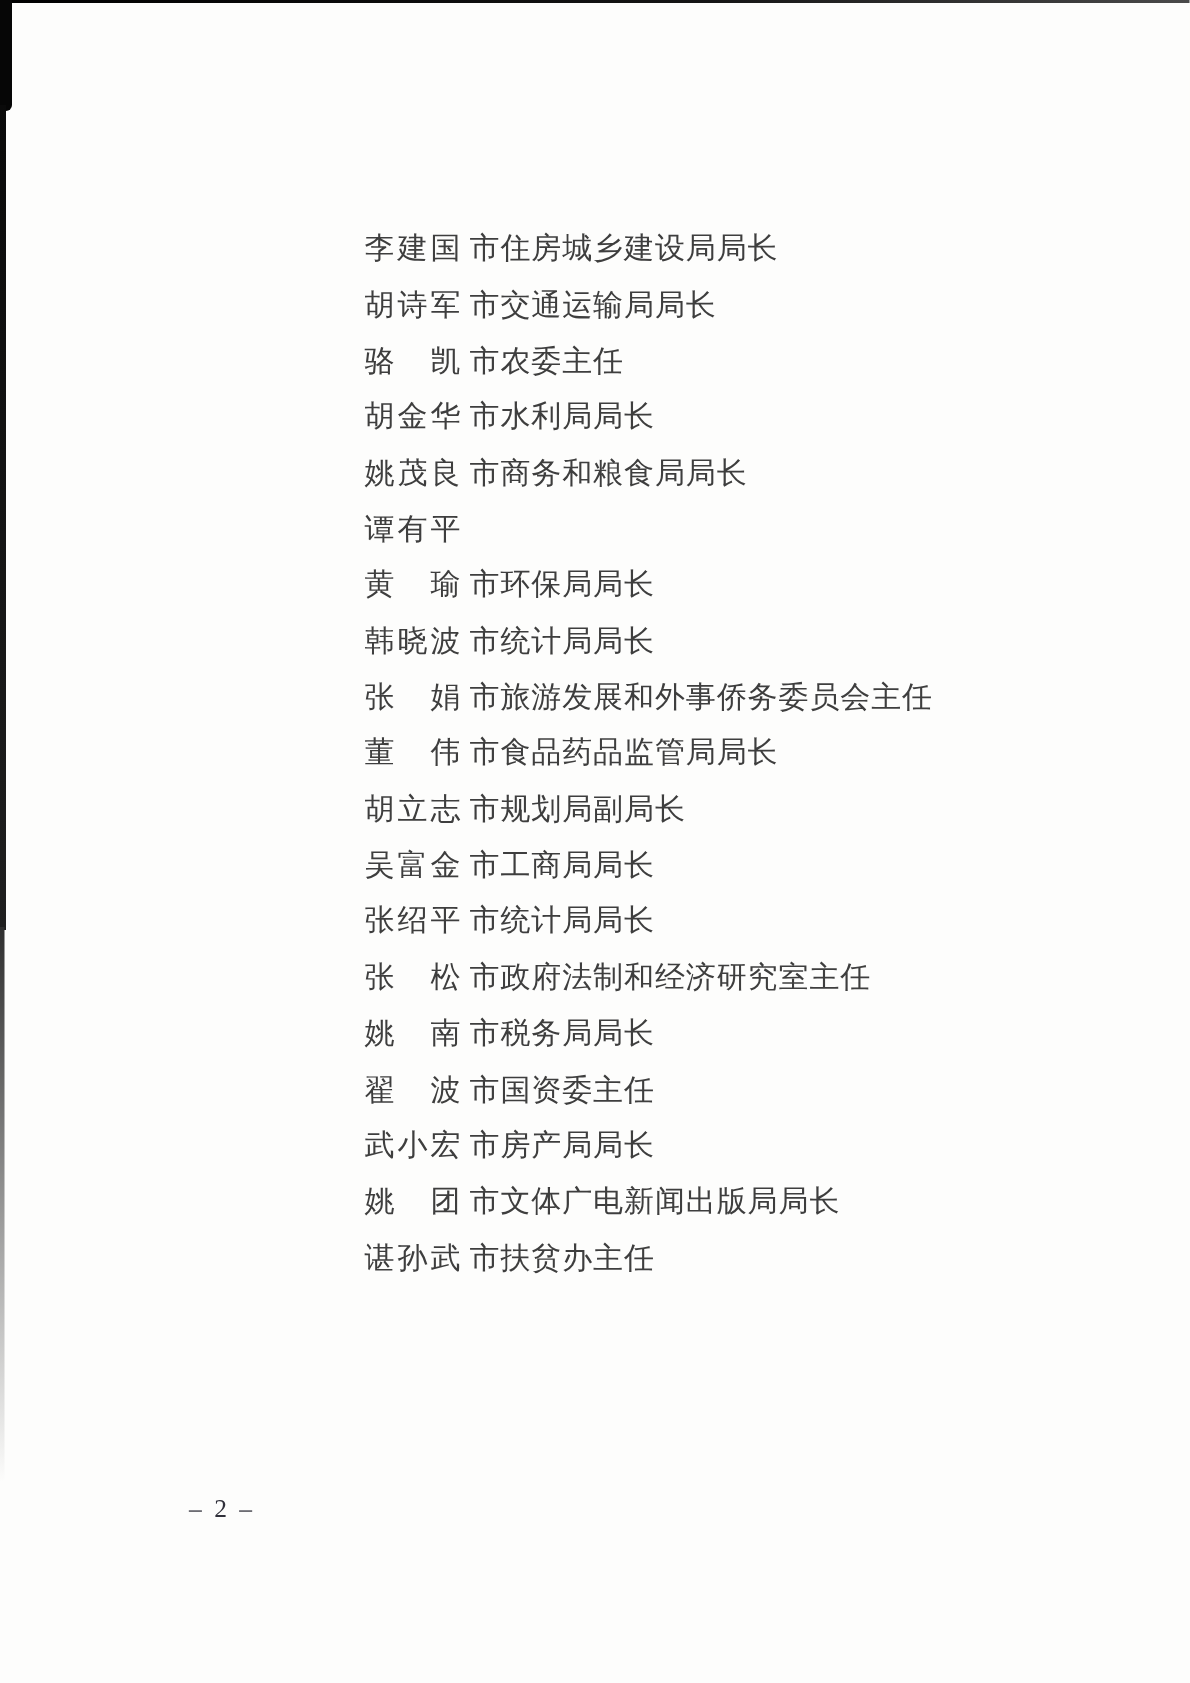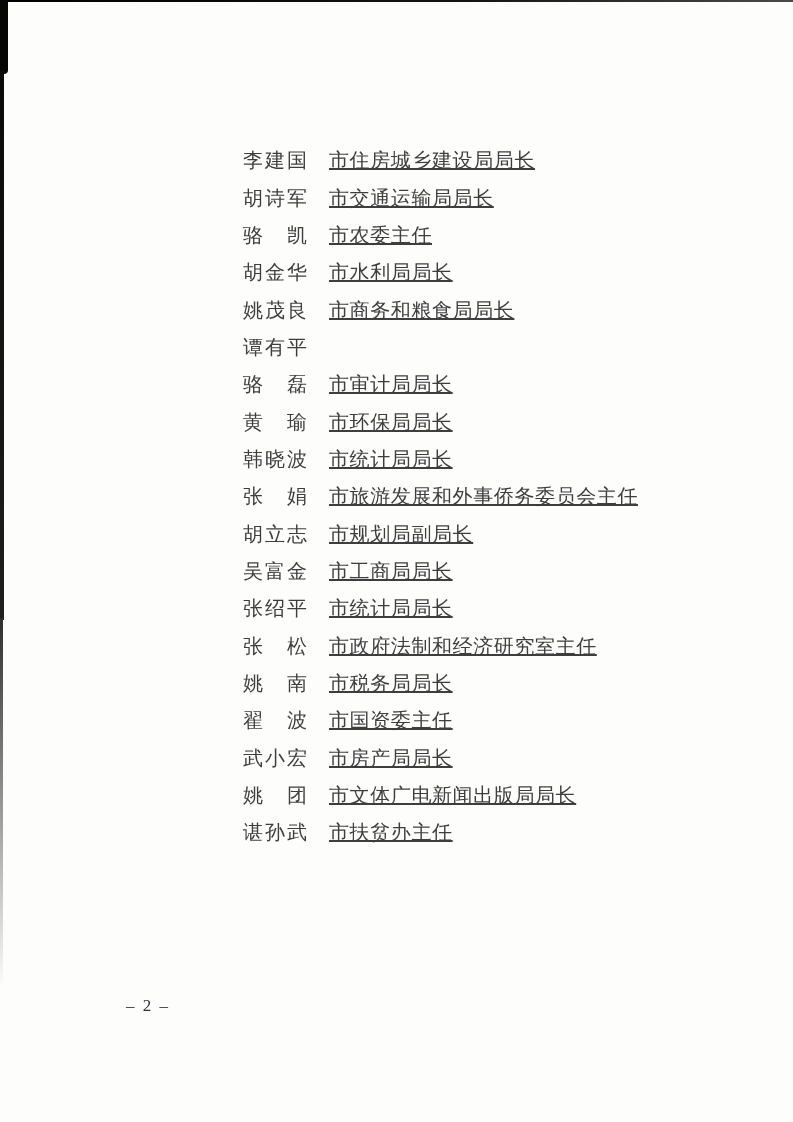--- a/index.html
+++ b/index.html
@@ -38,32 +38,31 @@
   }
   
   .roster {
     position: absolute; left: 243px; top: 142px;
     font-size: 20px;
     color: #3e3e3e;
   }
   .row {
     height: 37.35px;
     display: flex;
-    align-items: center;
+    align-items: flex-end;
     white-space: nowrap;
   }
   .name {
     display: inline-block;
     width: 66px;
     letter-spacing: 2px;
   }
   .title {
-    margin-left: 20px;
+    margin-left: 4px;
     letter-spacing: 0.6px;
-    text-decoration: underline;
   }
   .page-num {
     position: absolute; left: 126px; top: 996px;
     font-size: 17px;
     letter-spacing: 2px;
     color: #30303a;
   }
 </style>
 </head>
 <body>
@@ -93,34 +92,34 @@
       <span class="title">市水利局局长</span>
     </div>
     <div class="row">
       <span class="name">姚茂良</span>
       <span class="title">市商务和粮食局局长</span>
     </div>
     <div class="row">
       <span class="name">谭有平</span>
     </div>
     <div class="row">
-      <span class="name">骆　磊</span>
-      <span class="title">市审计局局长</span>
-    </div>
-    <div class="row">
       <span class="name">黄　瑜</span>
       <span class="title">市环保局局长</span>
     </div>
     <div class="row">
       <span class="name">韩晓波</span>
       <span class="title">市统计局局长</span>
     </div>
     <div class="row">
       <span class="name">张　娟</span>
       <span class="title">市旅游发展和外事侨务委员会主任</span>
+    </div>
+    <div class="row">
+      <span class="name">董　伟</span>
+      <span class="title">市食品药品监管局局长</span>
     </div>
     <div class="row">
       <span class="name">胡立志</span>
       <span class="title">市规划局副局长</span>
     </div>
     <div class="row">
       <span class="name">吴富金</span>
       <span class="title">市工商局局长</span>
     </div>
     <div class="row">

